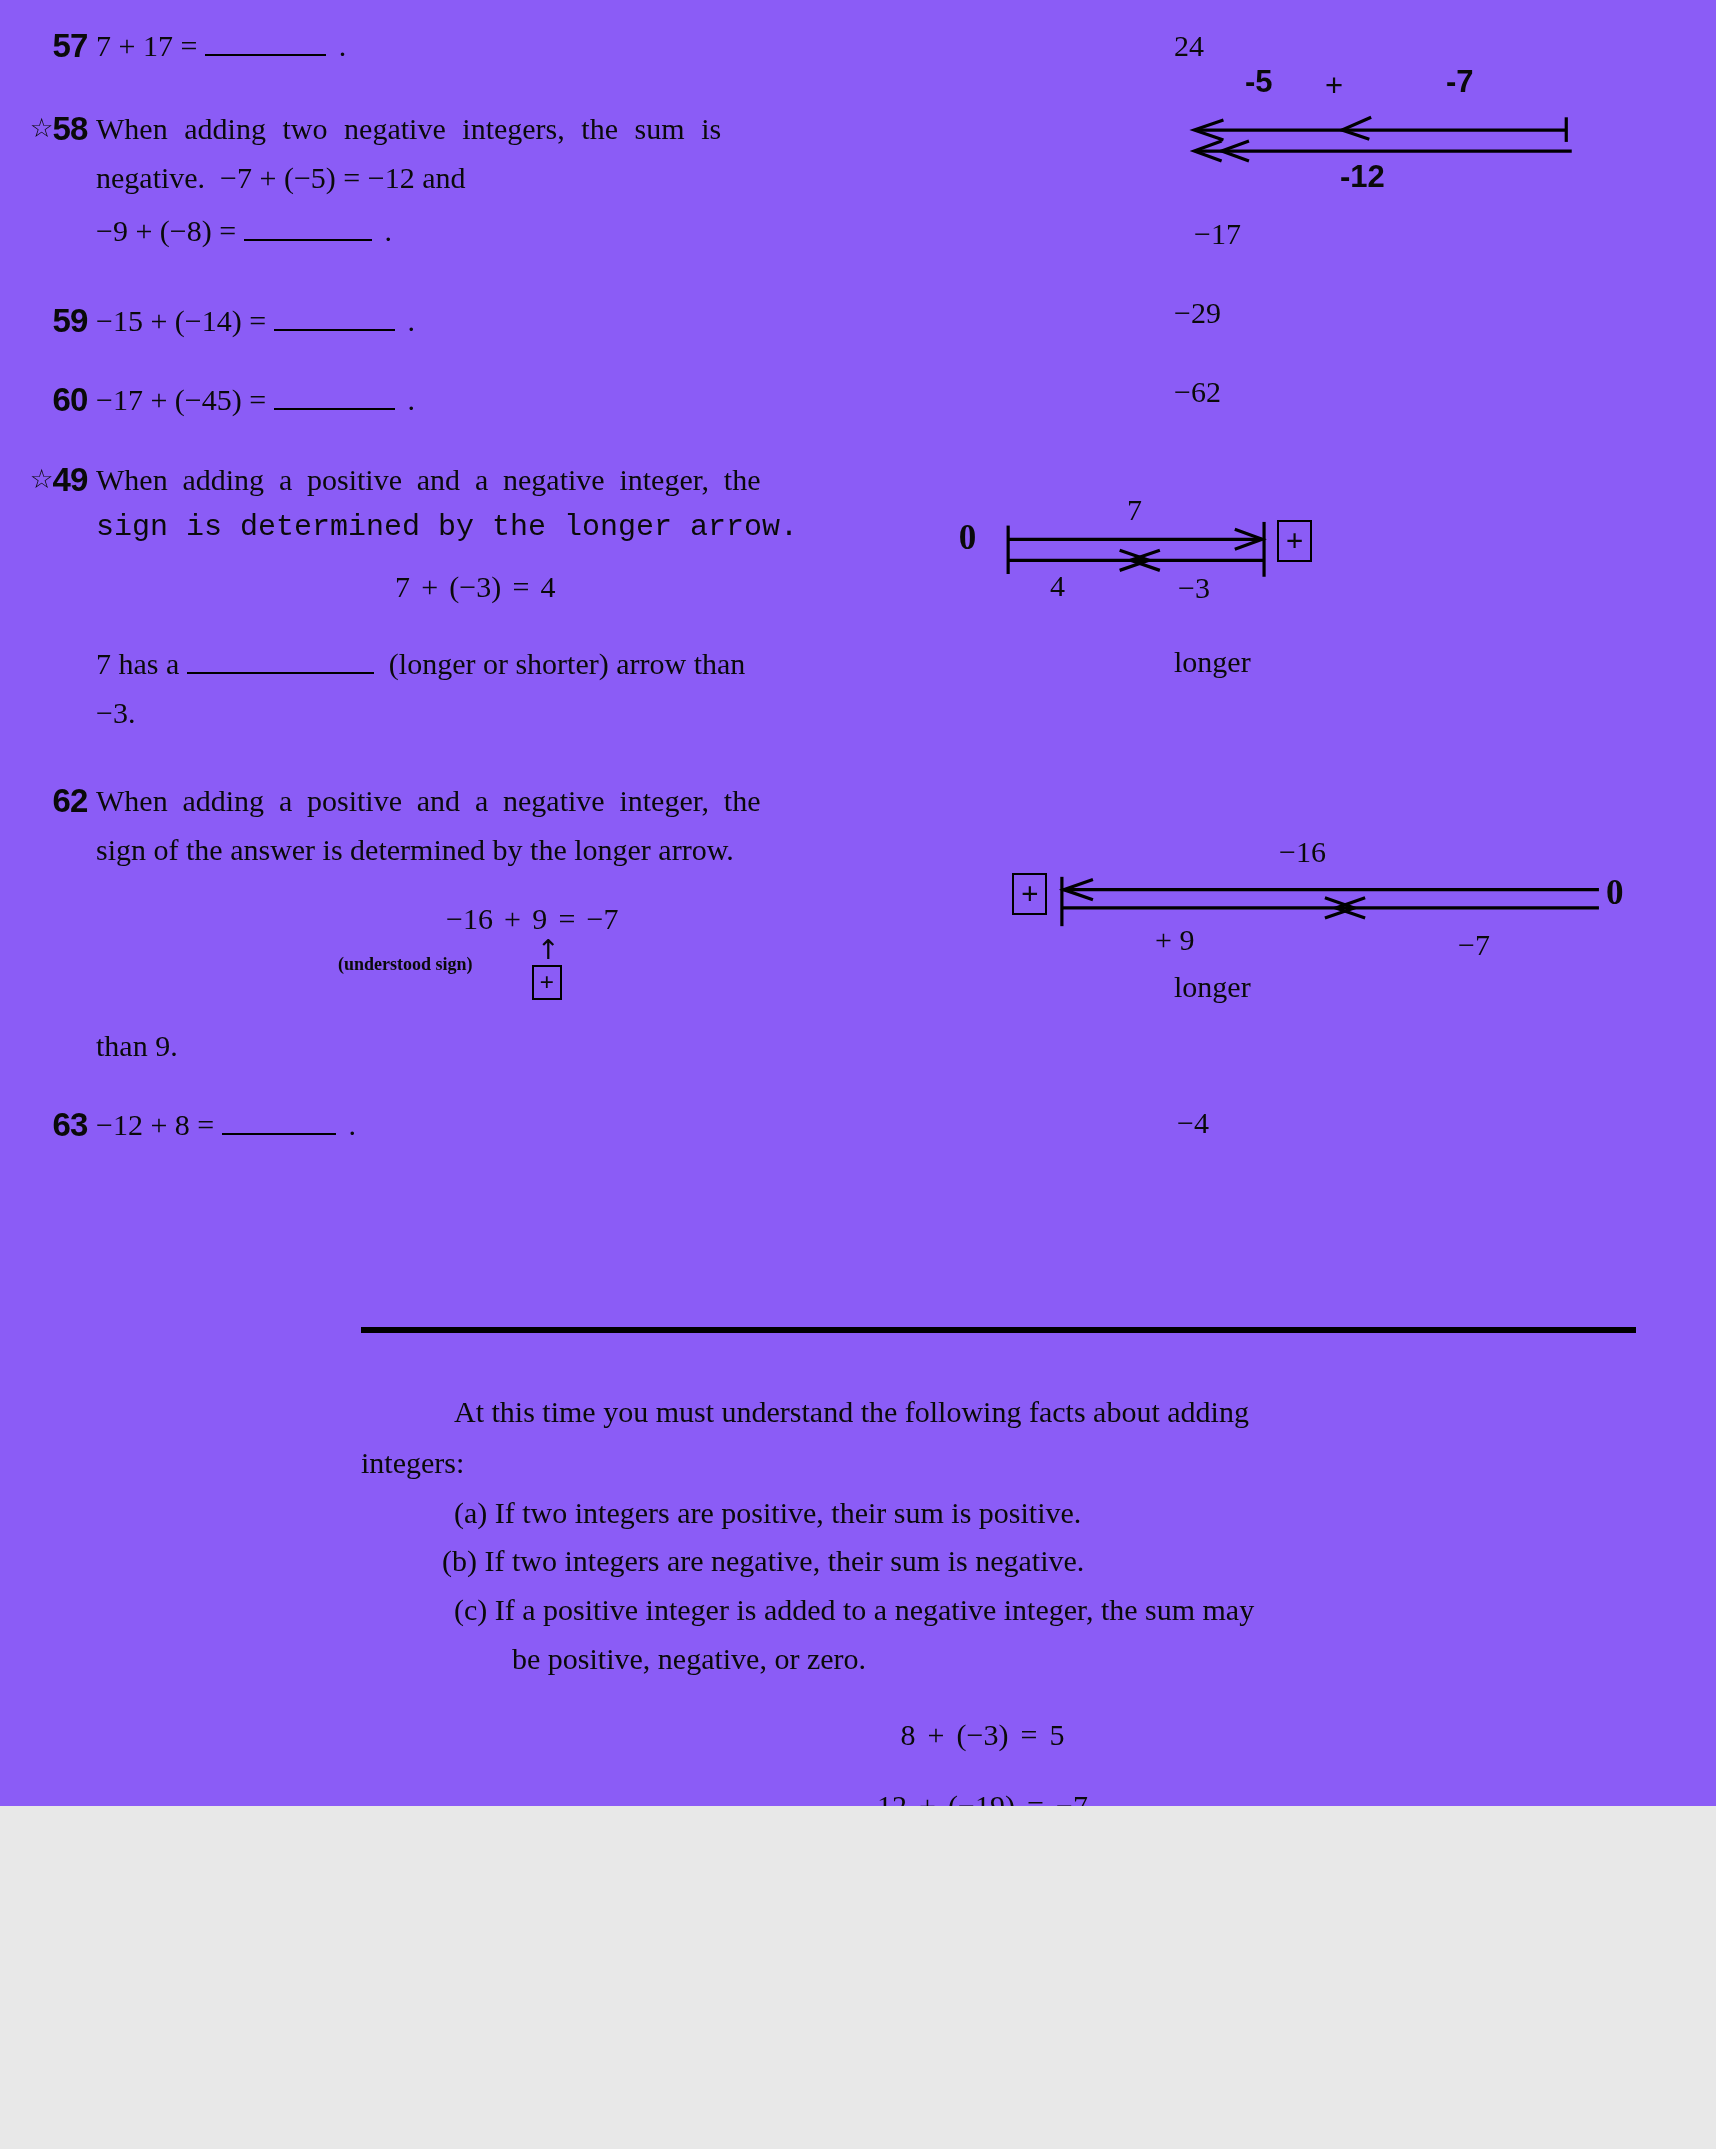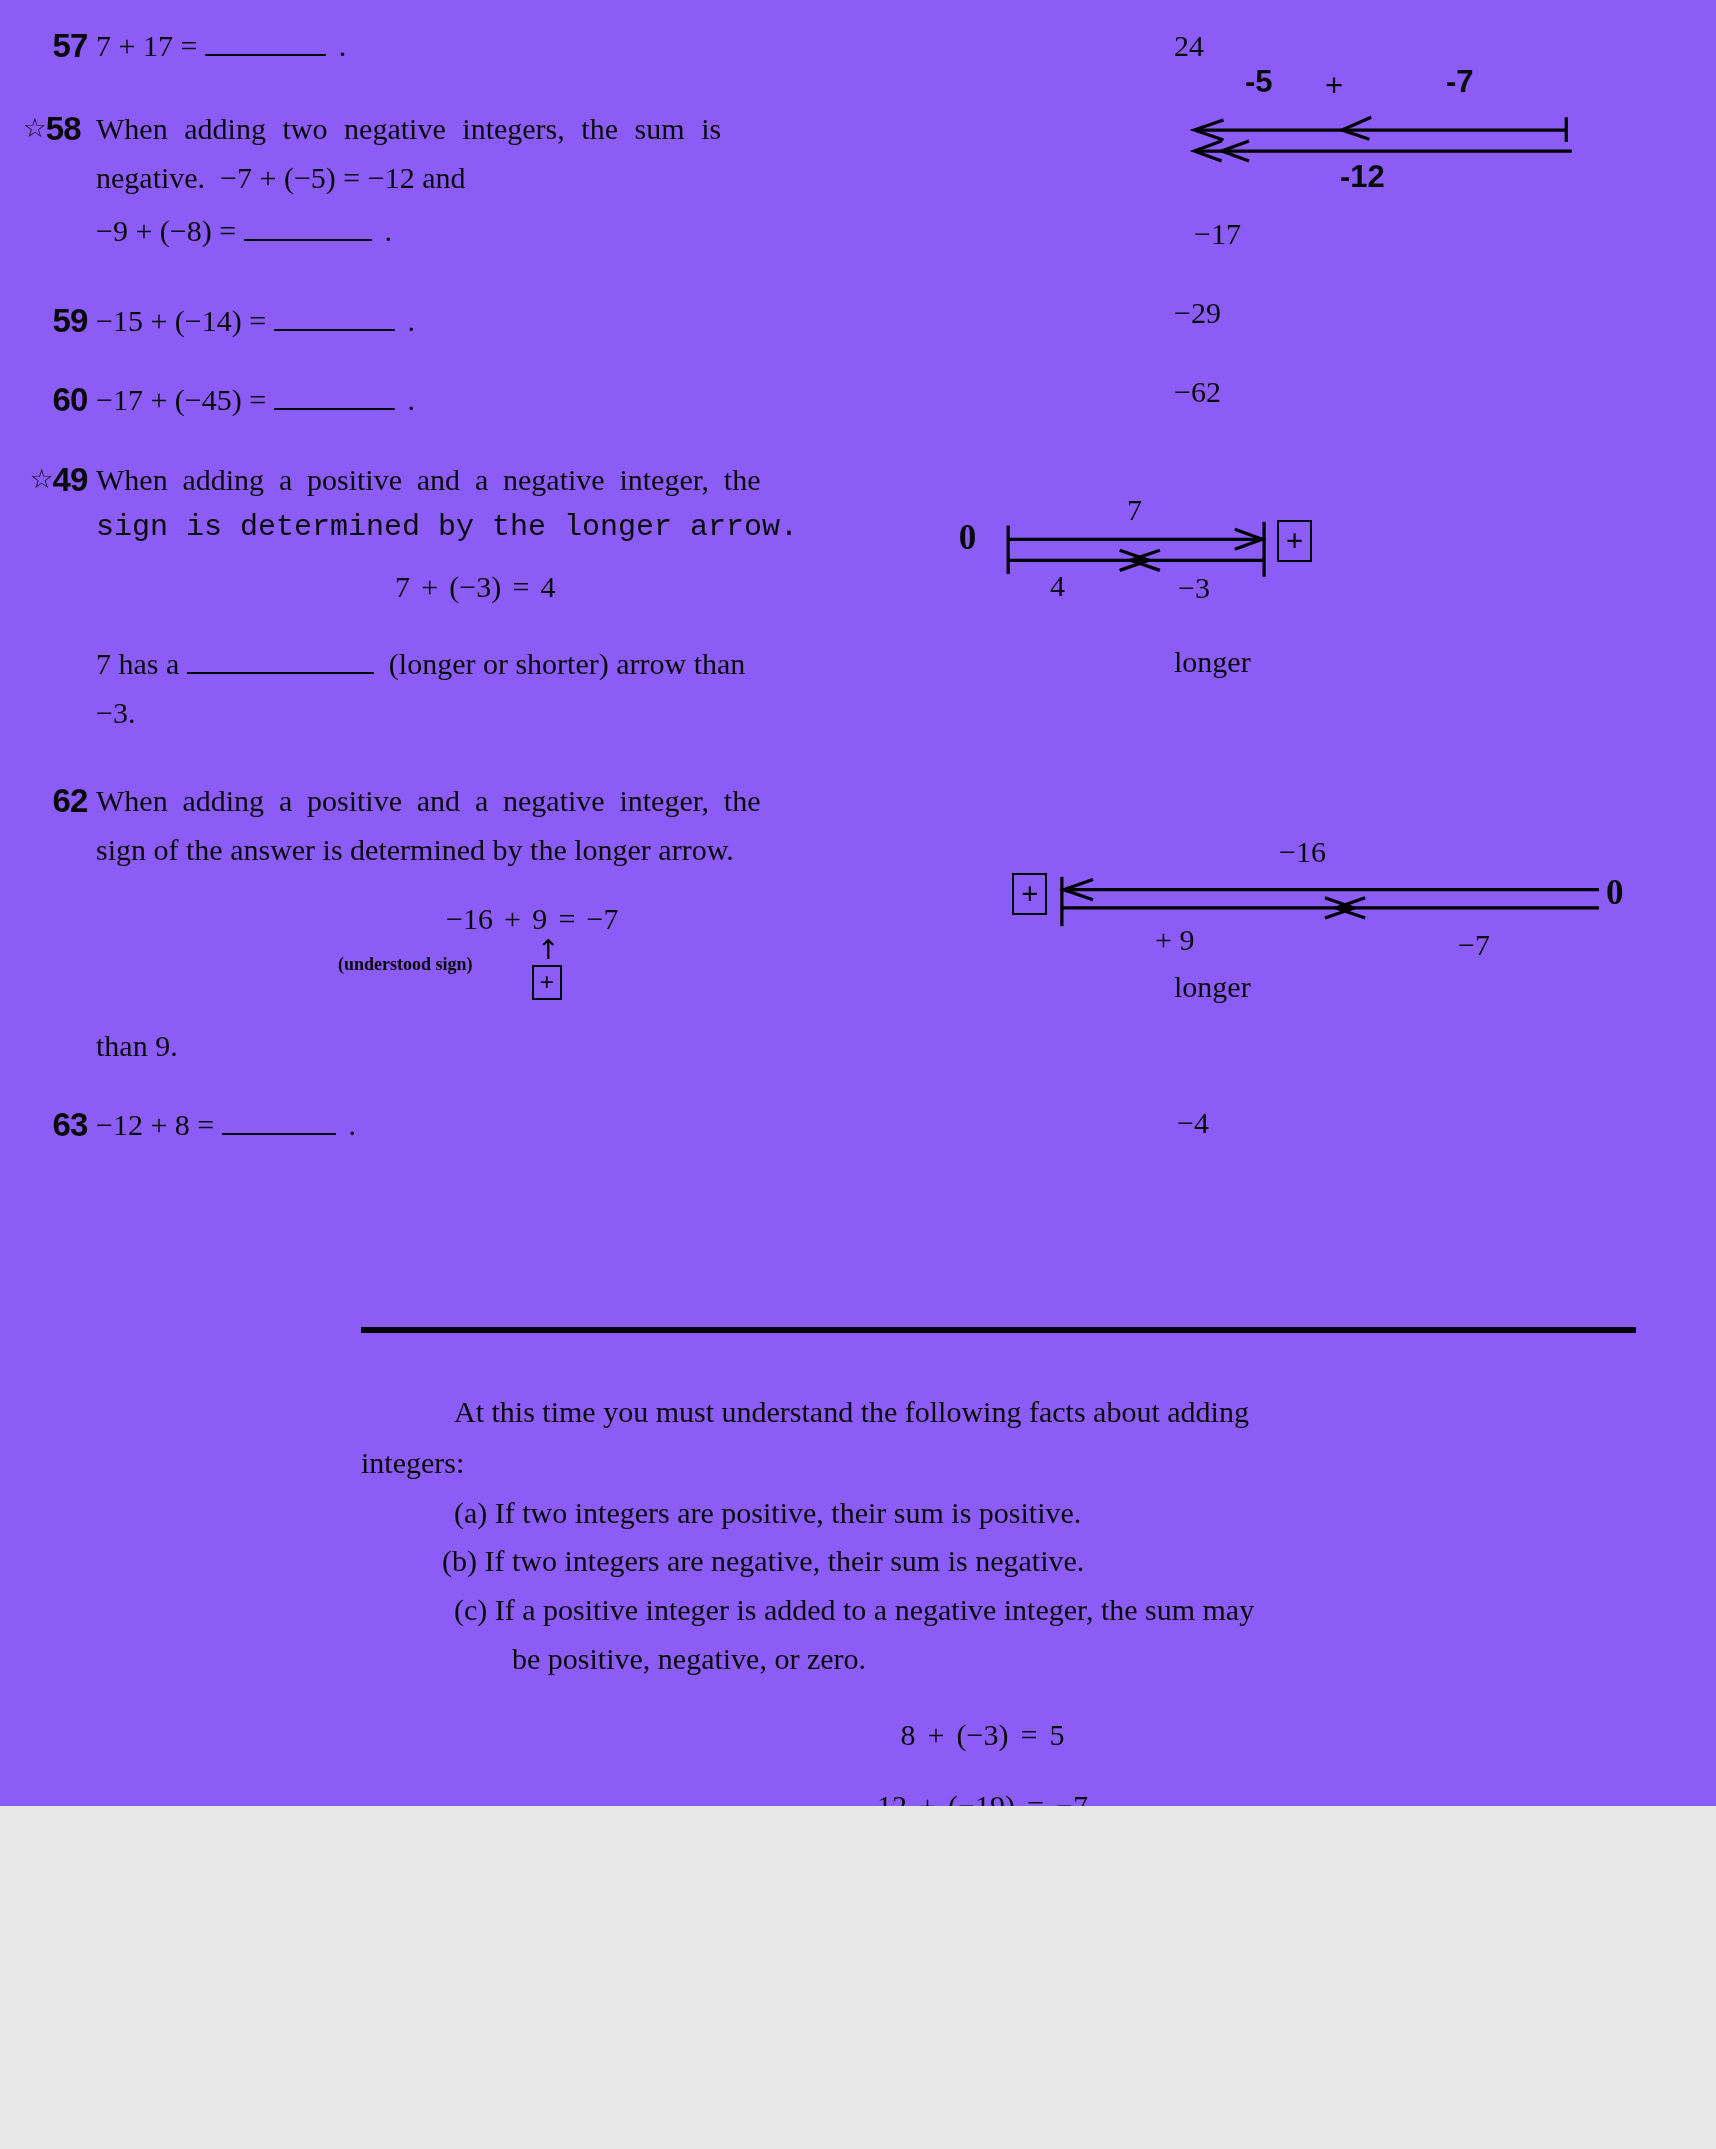--- a/index.html
+++ b/index.html
@@ -46,21 +46,21 @@
   .dot{position:absolute;width:5.5px;height:7.3px;background:#000;border-radius:2.7px;}
 </style>
 </head>
 <body>
 
 <div class="page">
 
   <div class="pnum" style="top:27.4px;"><span>57</span></div>
   <div class="abs body" style="left:96px;top:27.4px;"><span>7 + 17 =</span> <span class="blank" style="width:121px;"></span><span class="period">.</span></div>
 
-  <div class="pnum" style="top:110px;text-align:center;"><span class="star">☆</span><span>58</span></div>
+  <div class="pnum" style="top:110px;"><span class="star">☆</span><span>58</span></div>
   <div class="abs body justify1" style="left:96px;top:110px;">When adding two negative integers, the sum is</div>
   <div class="abs body" style="left:96px;top:159px;">negative.  −7 + (−5) = −12 and</div>
   <div class="abs body" style="left:96px;top:212px;"><span>−9 + (−8) =</span> <span class="blank" style="width:128px;"></span><span class="period">.</span></div>
 
   <div class="abs" style="left:1179px;top:48px;width:439px;height:155px;">
     <svg width="439" height="155" viewBox="0 0 480 170">
       <line class="ln" x1="18" y1="90" x2="424" y2="90"></line>
       <line class="ln" x1="424" y1="76" x2="424" y2="103"></line>
       <polyline class="ln" points="48,79 16,90 48,101"></polyline>
       <polyline class="ln" points="210,76 178,90 208,100"></polyline>

